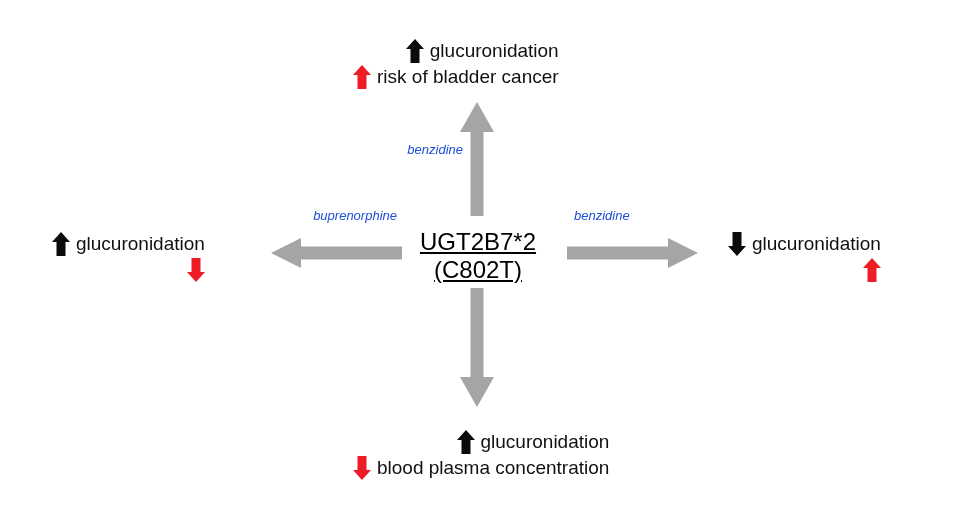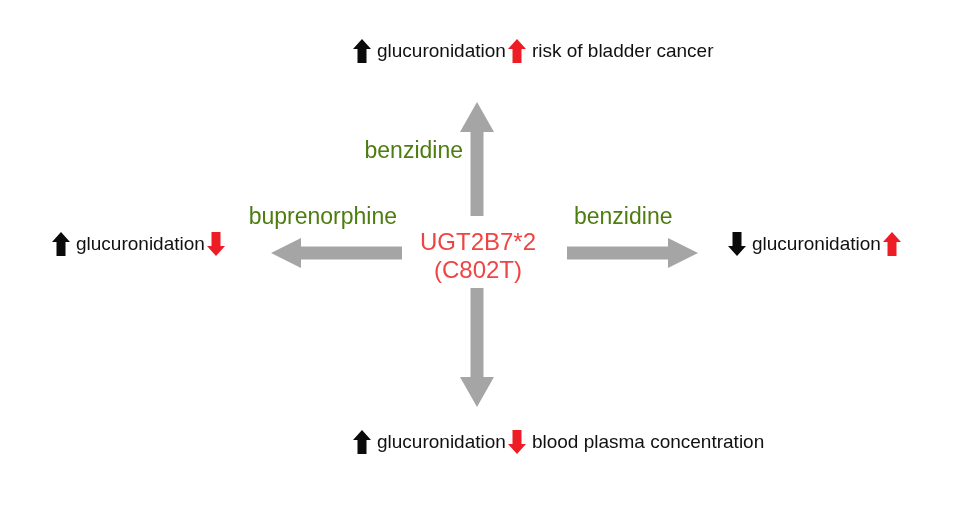--- a/index.html
+++ b/index.html
@@ -3,25 +3,25 @@
 <meta charset="utf-8">
 <style>
   html,body{margin:0;padding:0;}
   body{
     width:960px;height:524px;background:#ffffff;
     font-family:"Liberation Sans", sans-serif;
     color:#111111;position:relative;overflow:hidden;
   }
   .stage{position:absolute;left:0;top:0;width:960px;height:524px;}
   .abs{position:absolute;}
-  .label{font-size:23px;line-height:22px;white-space:nowrap;color:#4d7c0f;}
+  .label{font-size:13px;line-height:22px;white-space:nowrap;color:#1d4ed8;font-style:italic;}
   .center-label{
-    font-size:24px;line-height:28px;text-align:center;white-space:nowrap;color:#ef4444;
+    font-size:24px;line-height:28px;text-align:center;white-space:nowrap;color:#000000;text-decoration:underline;
   }
-  .effects{display:flex;gap:2px;}
+  .effects{display:flex;flex-direction:column;gap:2px;align-items:flex-end;}
   .effect-line{display:flex;align-items:center;gap:6px;height:24px;white-space:nowrap;}
   .effect-line .txt{font-size:19px;line-height:24px;color:#111111;}
   .ind{width:18px;height:24px;flex:0 0 18px;display:block;}
   .ind svg{display:block;width:18px;height:24px;}
   .ind.black svg polygon{fill:#0b0b0b;}
   .ind.red svg polygon{fill:#ee1c25;}
   .ind.down svg{transform:scaleY(-1);}
   .garrow svg{display:block;}
   .garrow polygon{fill:#a5a5a5;}
   .right-align{text-align:right;}

